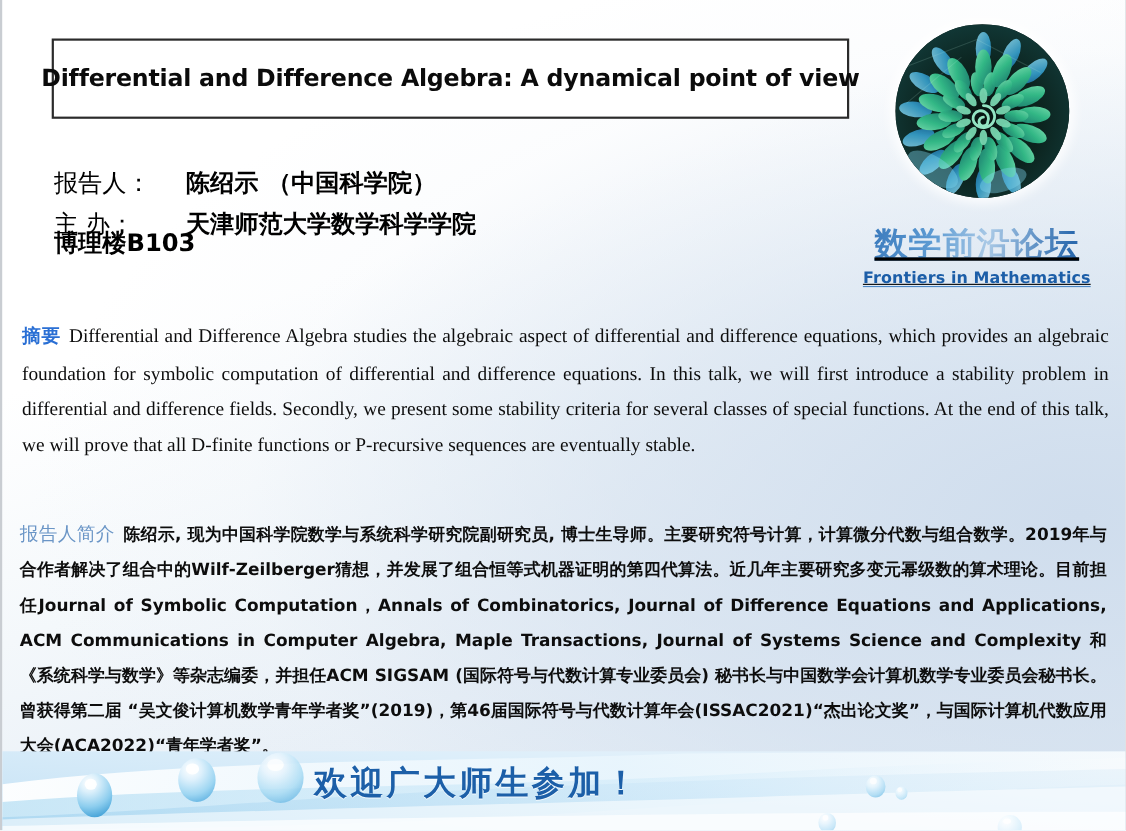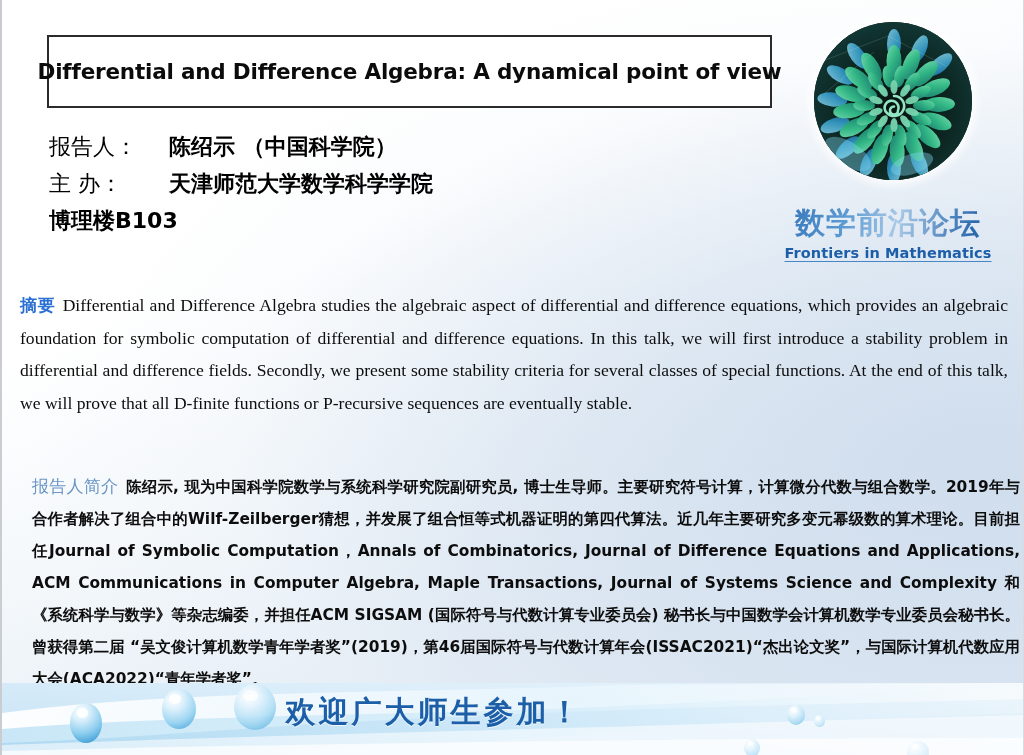--- a/index.html
+++ b/index.html
@@ -62,20 +62,21 @@
     box-shadow: 0 0 10px 5px rgba(255,255,255,0.85);
   }
 
   
   .brand {
     position: absolute;
     left: 770px;
     top: 207px;
     width: 232px;
     text-align: center;
+    text-decoration: underline;
   }
   .brand-cn {
     font-family: "DejaVu Sans", sans-serif;
     font-weight: bold;
     font-size: 30px;
     line-height: 1.05;
     letter-spacing: 1px;
     background: linear-gradient(100deg, #2f6fb5 0%, #5c9ad2 32%, #a9c9e6 54%, #2c6aae 86%);
     -webkit-background-clip: text;
     background-clip: text;
@@ -106,20 +107,21 @@
     align-items: baseline;
     height: 37px;
   }
   .info-label {
     width: 120px;
     flex: 0 0 120px;
     font-family: "DejaVu Sans", sans-serif;
     font-size: 22px;
     color: #000000;
     white-space: pre;
+    margin-top: 20px;
   }
   .info-value {
     font-family: "DejaVu Sans", sans-serif;
     font-weight: bold;
     font-size: 22px;
     color: #000000;
     white-space: nowrap;
   }
 
   
@@ -139,21 +141,21 @@
     font-family: "DejaVu Sans", sans-serif;
     font-weight: bold;
     font-size: 17px;
     color: #2a6fd4;
     margin-right: 7px;
     margin-top: 48px;
   }
 
   .bio {
     position: absolute;
-    left: 30px;
+    left: 16px;
     top: 470px;
     width: 988px;
     font-family: "DejaVu Sans", sans-serif;
     font-weight: bold;
     font-size: 15.4px;
     line-height: 32px;
     color: #0d0d0d;
     text-align: justify;
     text-justify: inter-word;
   }

